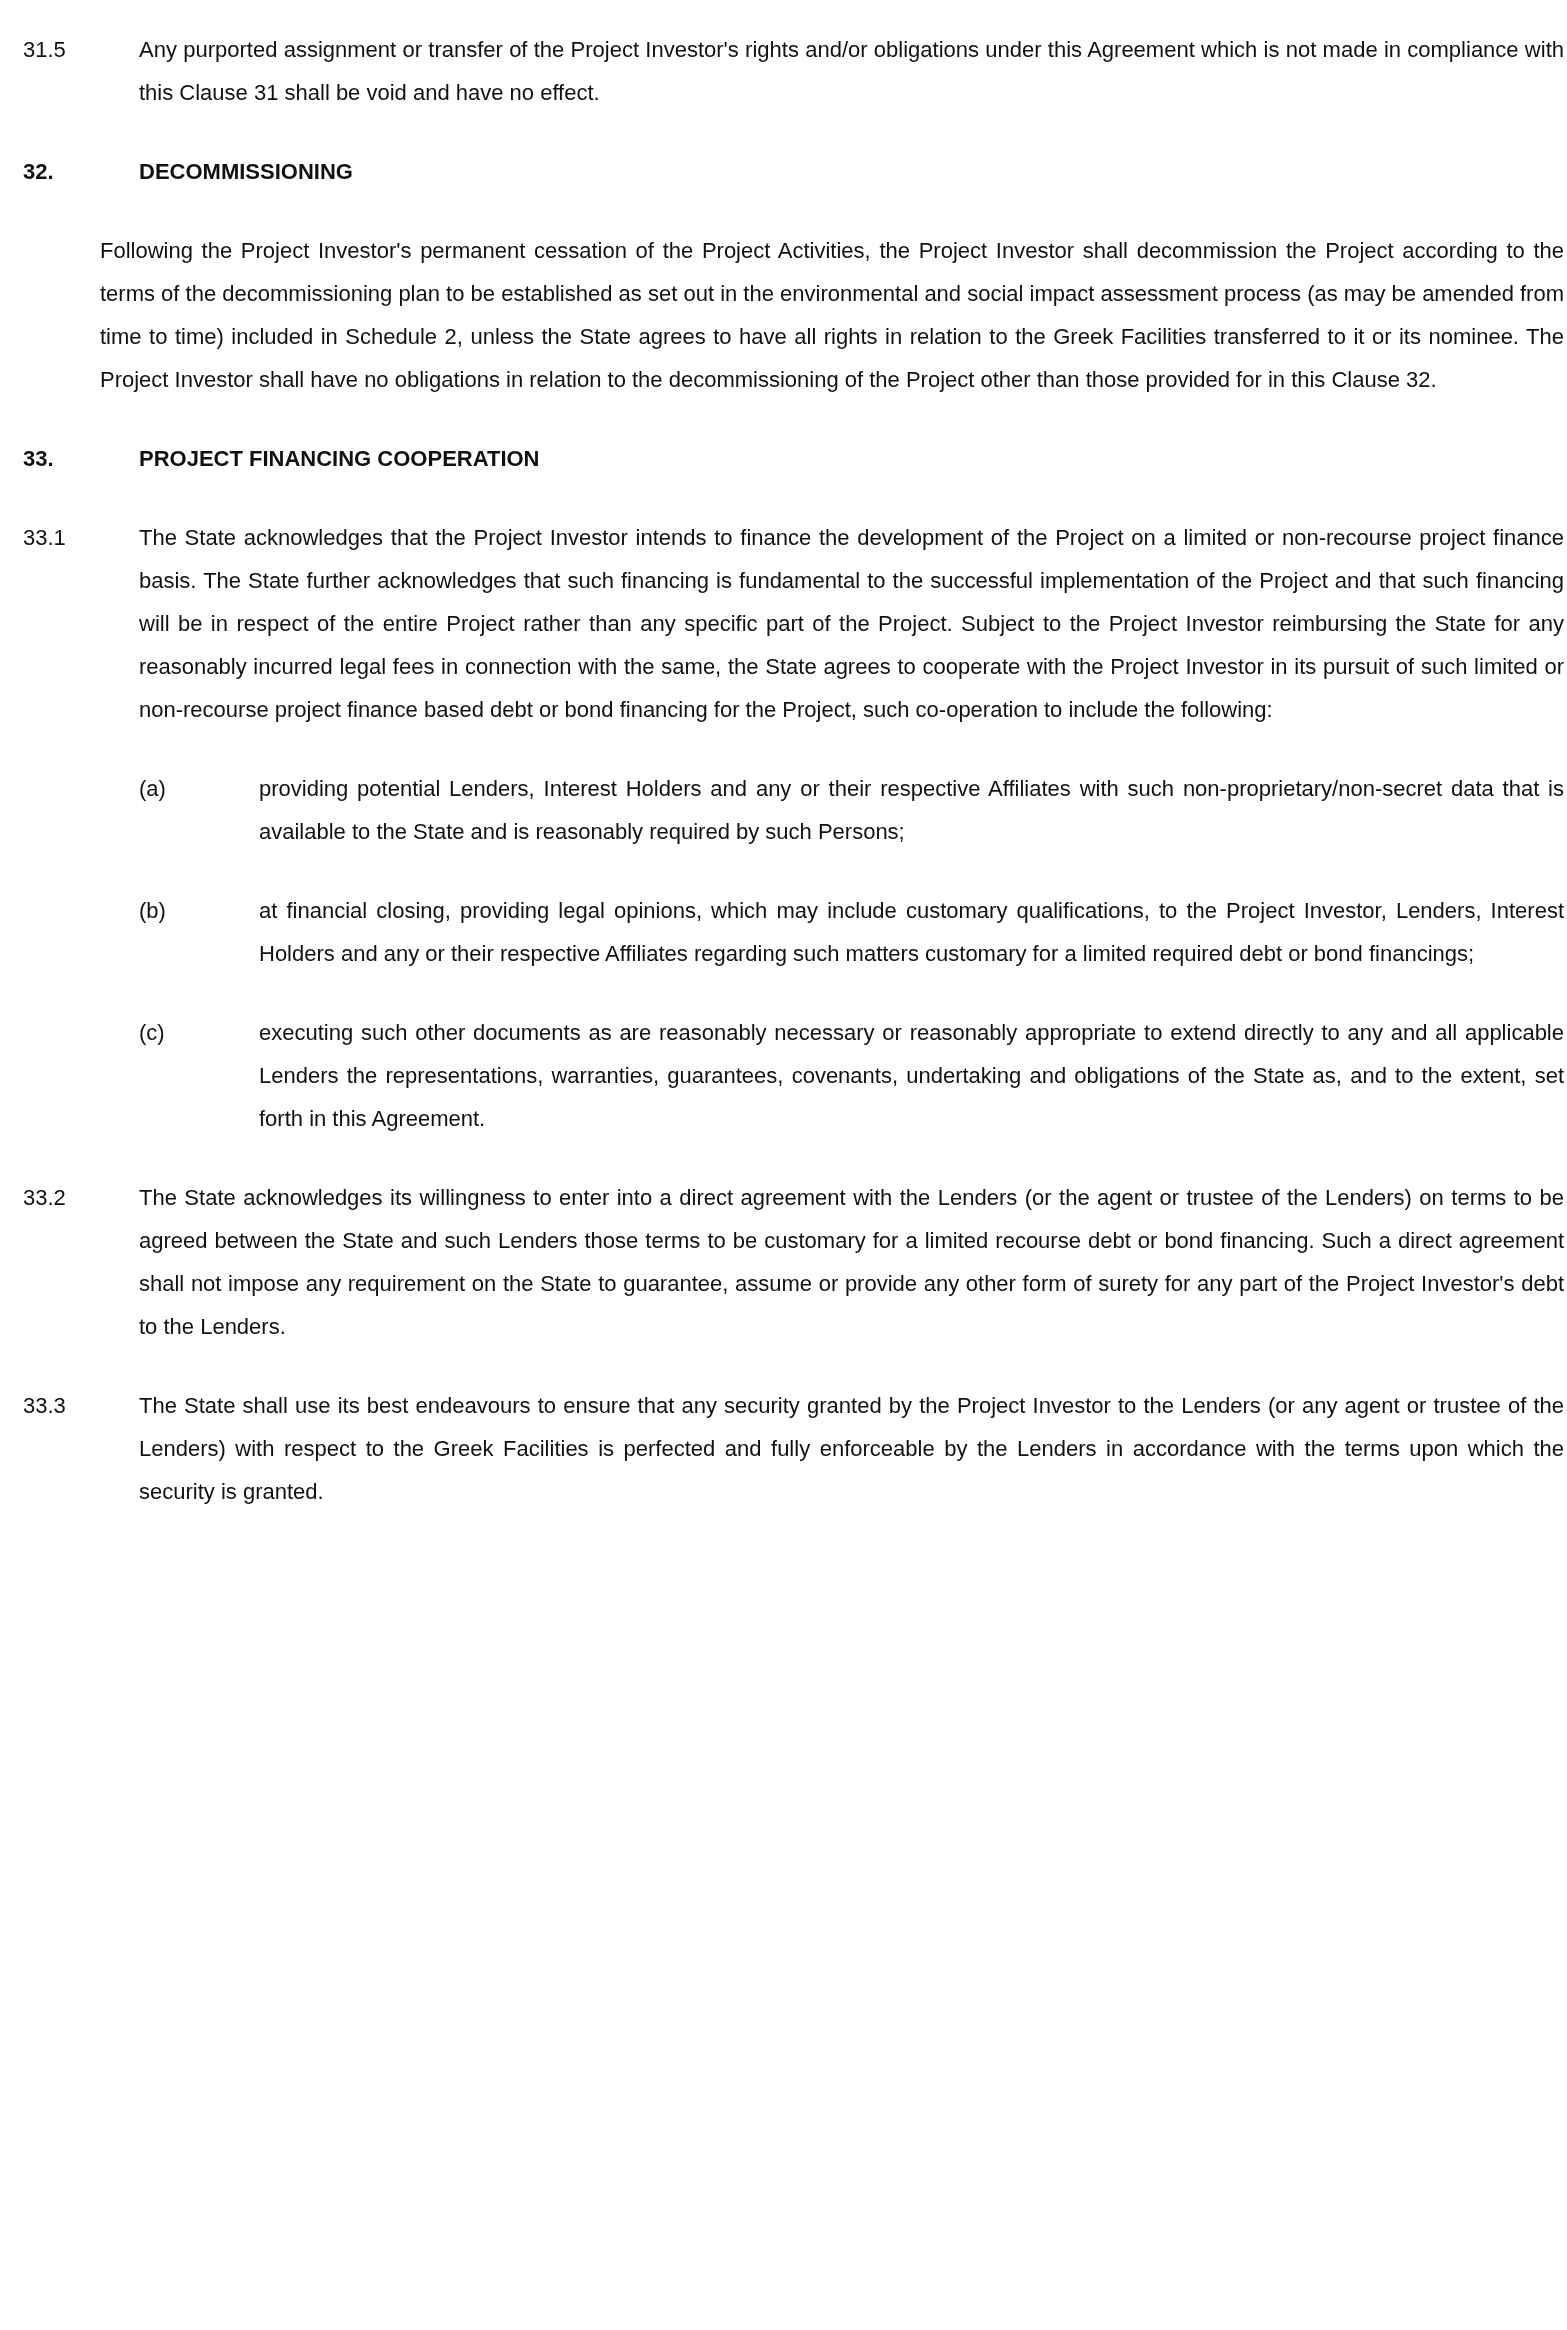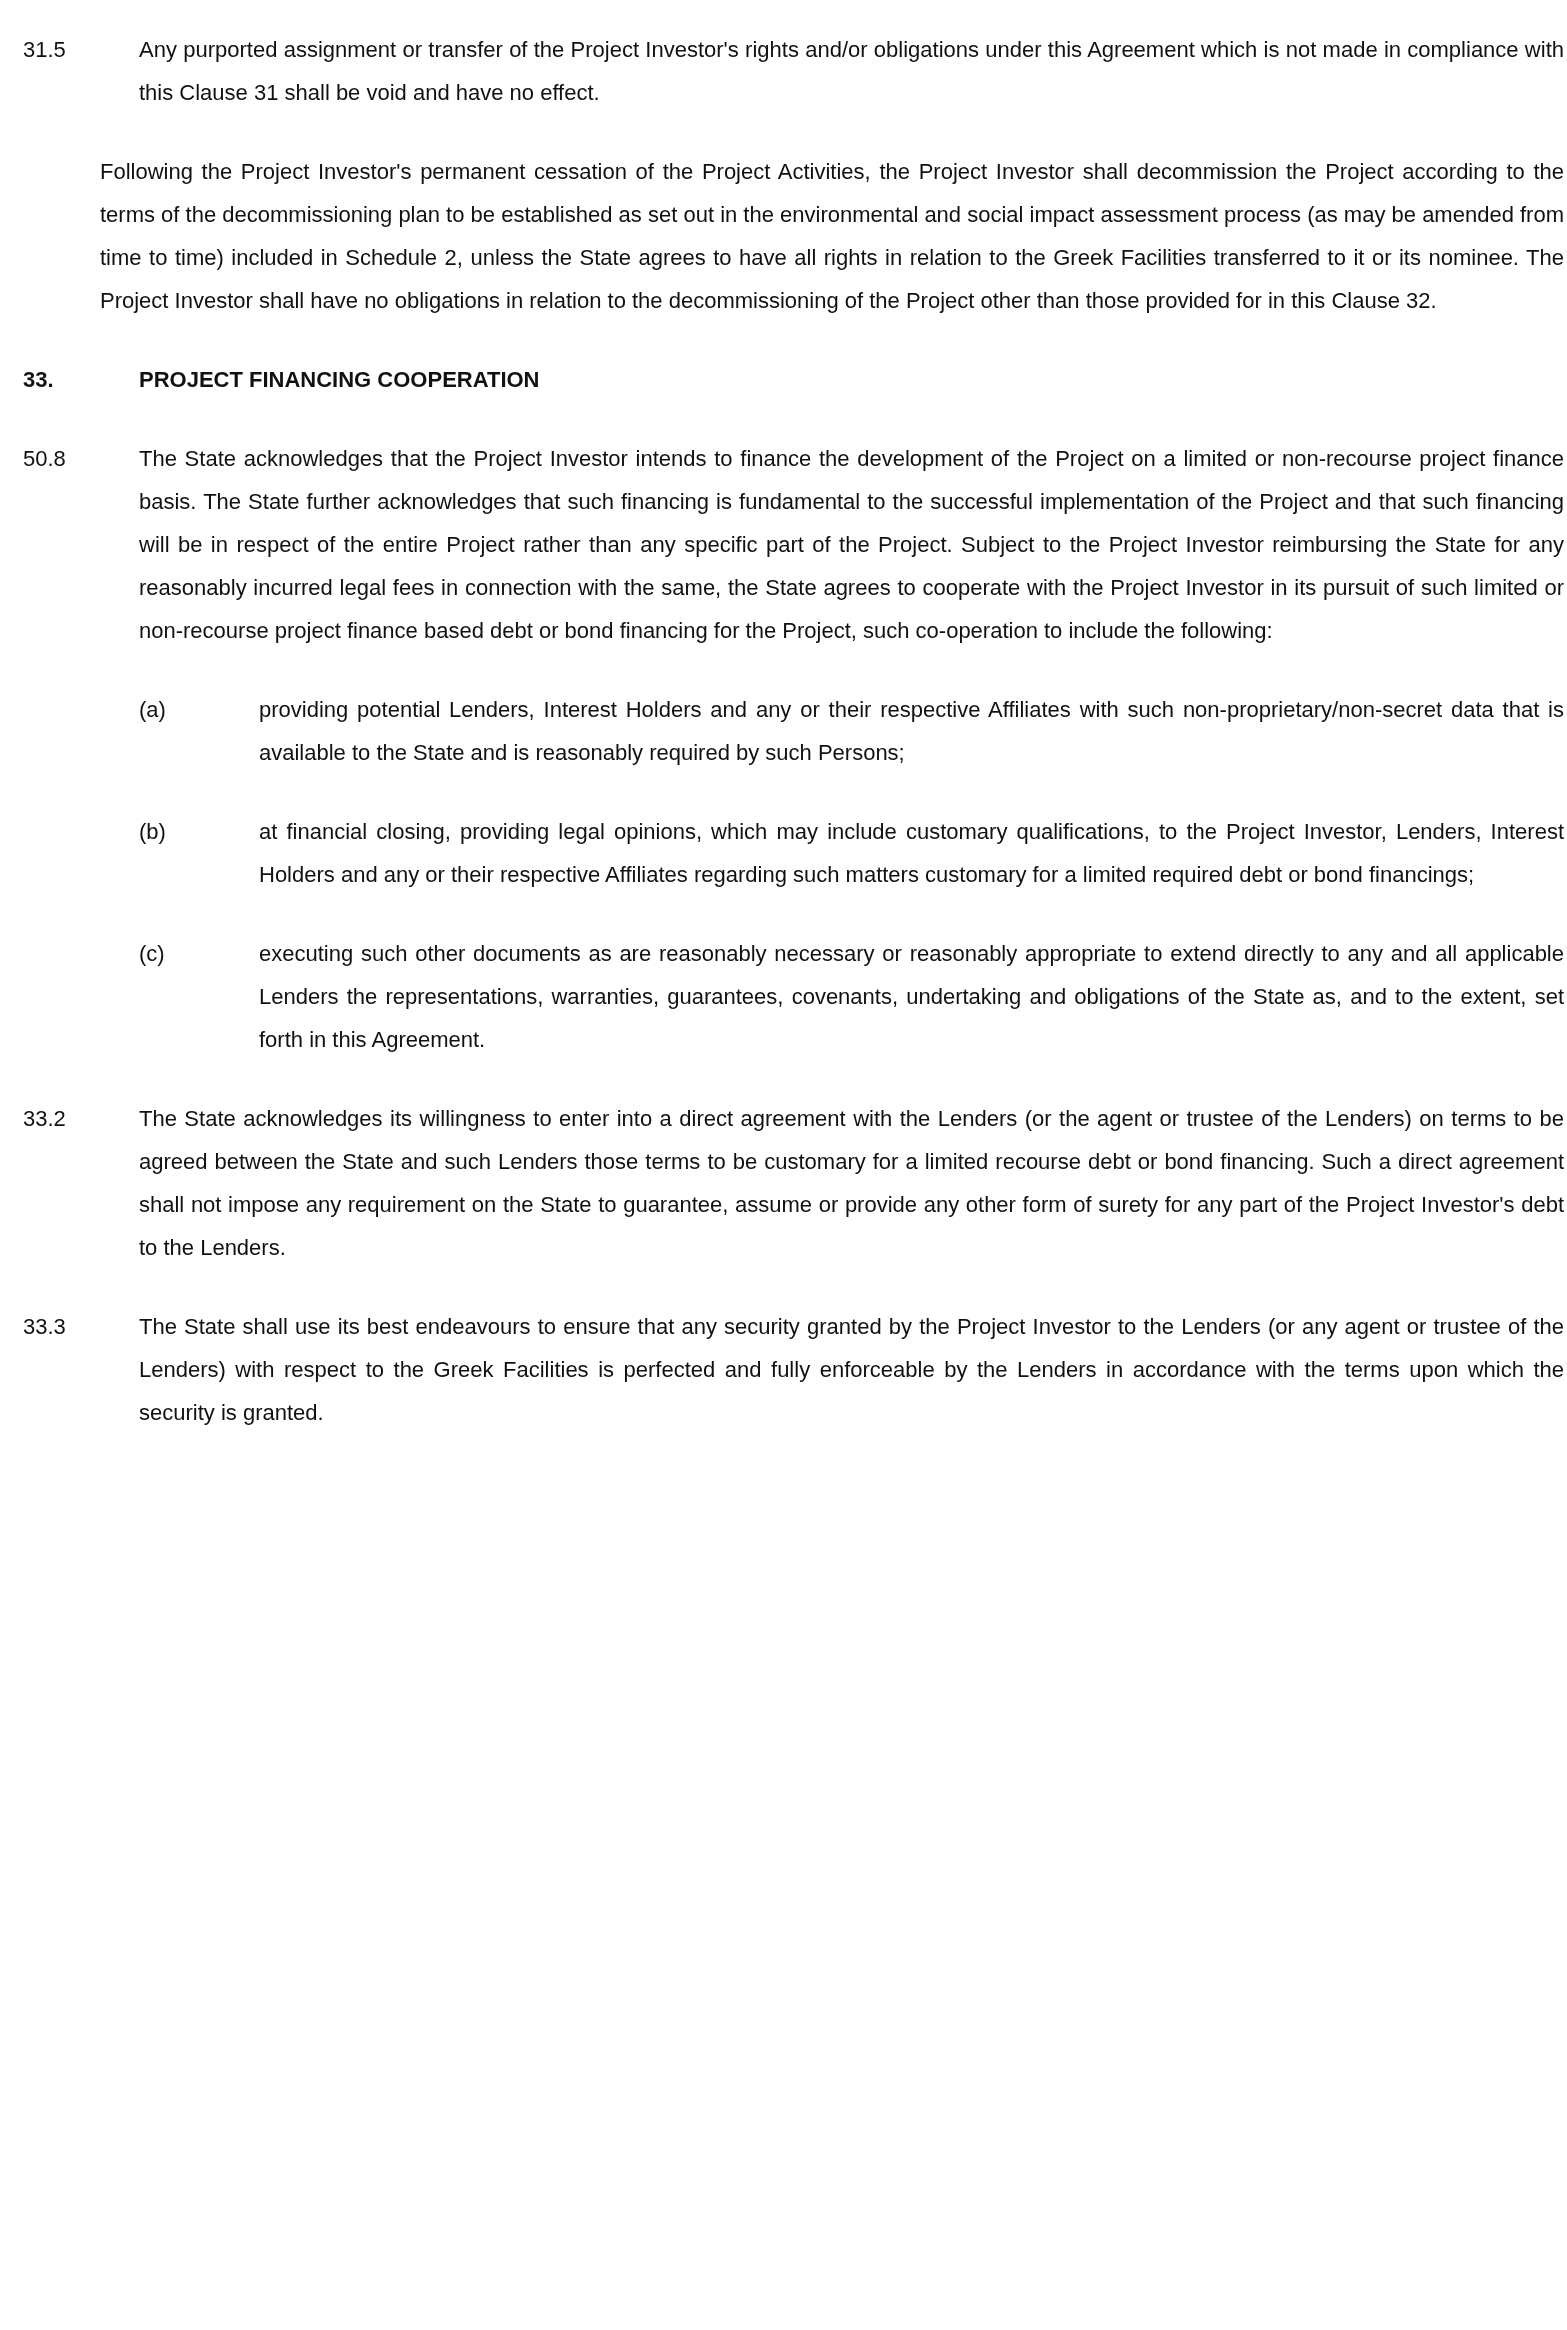--- a/index.html
+++ b/index.html
@@ -26,32 +26,36 @@
 <body>
 
 <div class="page">
 
   <div class="block">
     <span class="num">31.5</span>
     <div class="body">Any purported assignment or transfer of the Project Investor's rights and/or obligations under this Agreement which is not made in compliance with this Clause 31 shall be void and have no effect.</div>
   </div>
 
 
+  <div class="block heading">
+    <span class="num">32.</span>
+    <div class="body">DECOMMISSIONING</div>
+  </div>
 
   <div class="block">
     <div class="plain">Following the Project Investor's permanent cessation of the Project Activities, the Project Investor shall decommission the Project according to the terms of the decommissioning plan to be established as set out in the environmental and social impact assessment process (as may be amended from time to time) included in Schedule 2, unless the State agrees to have all rights in relation to the Greek Facilities transferred to it or its nominee.  The Project Investor shall have no obligations in relation to the decommissioning of the Project other than those provided for in this Clause 32.</div>
   </div>
 
   <div class="block heading">
     <span class="num">33.</span>
     <div class="body">PROJECT FINANCING COOPERATION</div>
   </div>
 
   <div class="block">
-    <span class="num">50.8</span>
+    <span class="num">33.1</span>
     <div class="body">The State acknowledges that the Project Investor intends to finance the development of the Project on a limited or non-recourse project finance basis.  The State further acknowledges that such financing is fundamental to the successful implementation of the Project and that such financing will be in respect of the entire Project rather than any specific part of the Project. Subject to the Project Investor reimbursing the State for any reasonably incurred legal fees in connection with the same, the State agrees to cooperate with the Project Investor in its pursuit of such limited or non-recourse project finance based debt or bond financing for the Project, such co-operation to include the following:</div>
   </div>
 
   <div class="sub">
     <span class="label">(a)</span>
     <div class="text">providing potential Lenders, Interest Holders and any or their respective Affiliates with such non-proprietary/non-secret data that is available to the State and is reasonably required by such Persons;</div>
   </div>
 
   <div class="sub">
     <span class="label">(b)</span>

